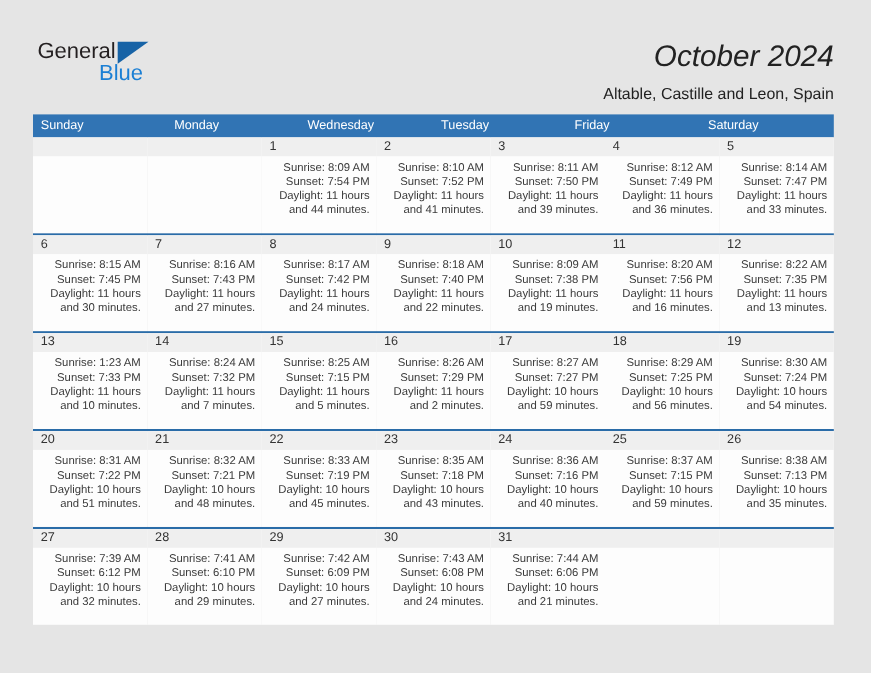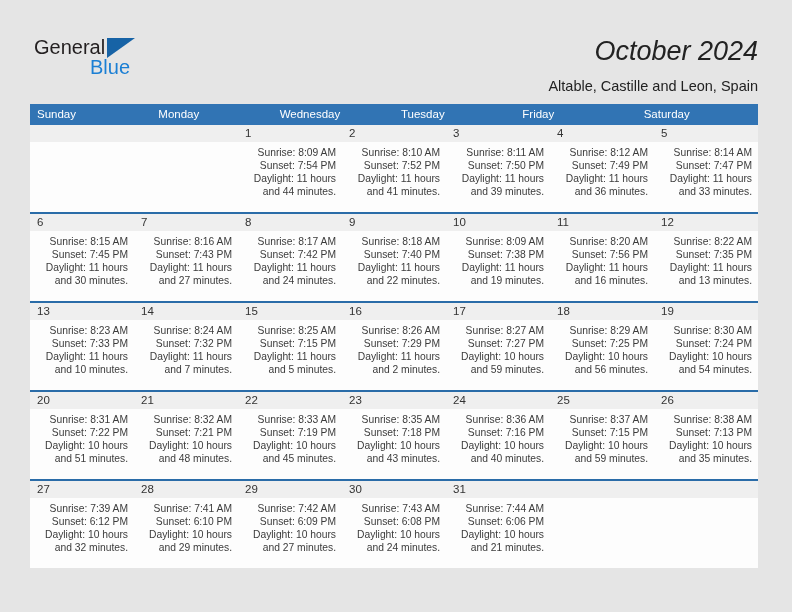--- a/index.html
+++ b/index.html
@@ -275,21 +275,21 @@
               <div>Sunset: 7:35 PM</div>
               <div>Daylight: 11 hours</div>
               <div>and 13 minutes.</div>
             </div>
           </div>
         </div>
         <div class="week">
           <div class="cell">
             <div class="datenum">13</div>
             <div class="details">
-              <div>Sunrise: 8:23 AM</div>
+              <div>Sunrise: 1:23 AM</div>
               <div>Sunset: 7:33 PM</div>
               <div>Daylight: 11 hours</div>
               <div>and 10 minutes.</div>
             </div>
           </div>
           <div class="cell">
             <div class="datenum">14</div>
             <div class="details">
               <div>Sunrise: 8:24 AM</div>
               <div>Sunset: 7:32 PM</div>

